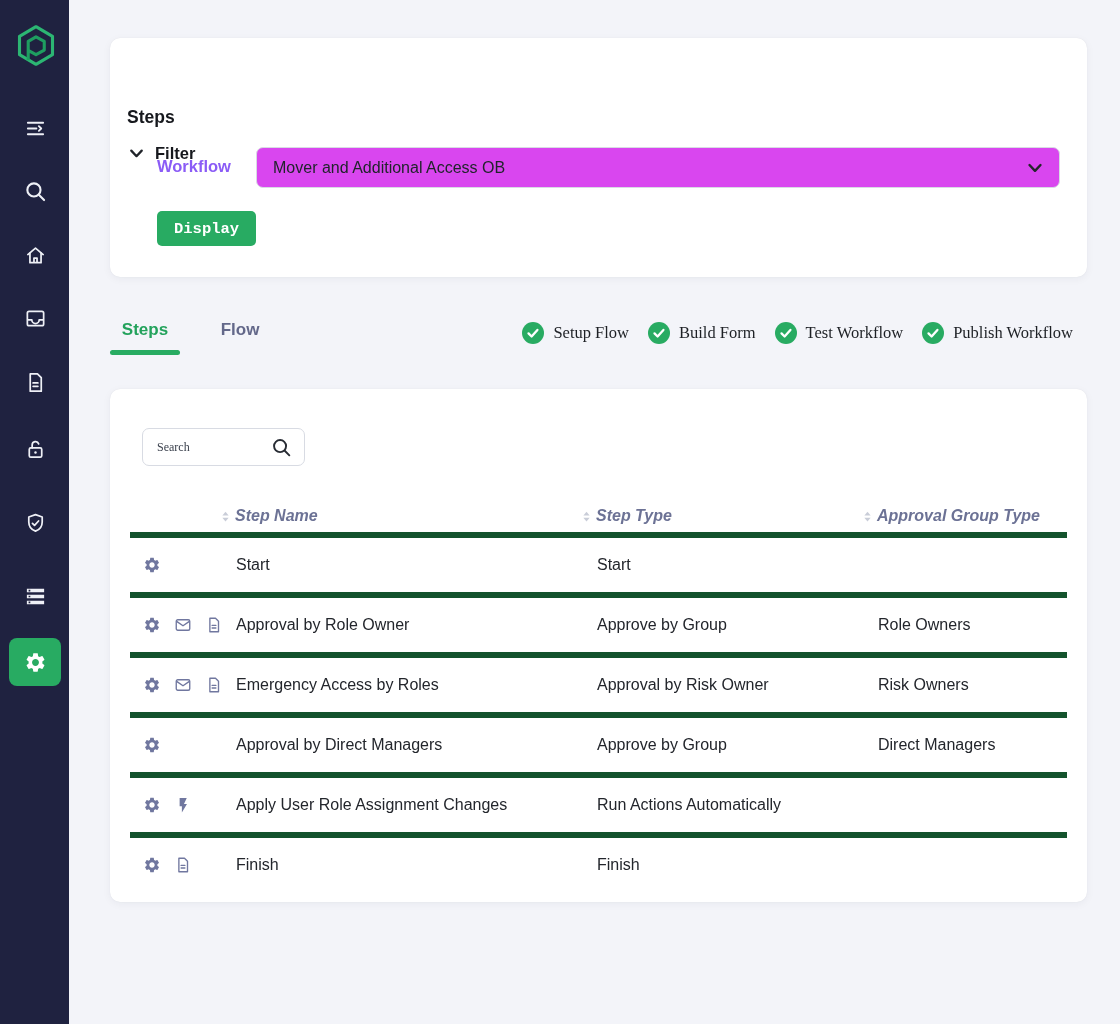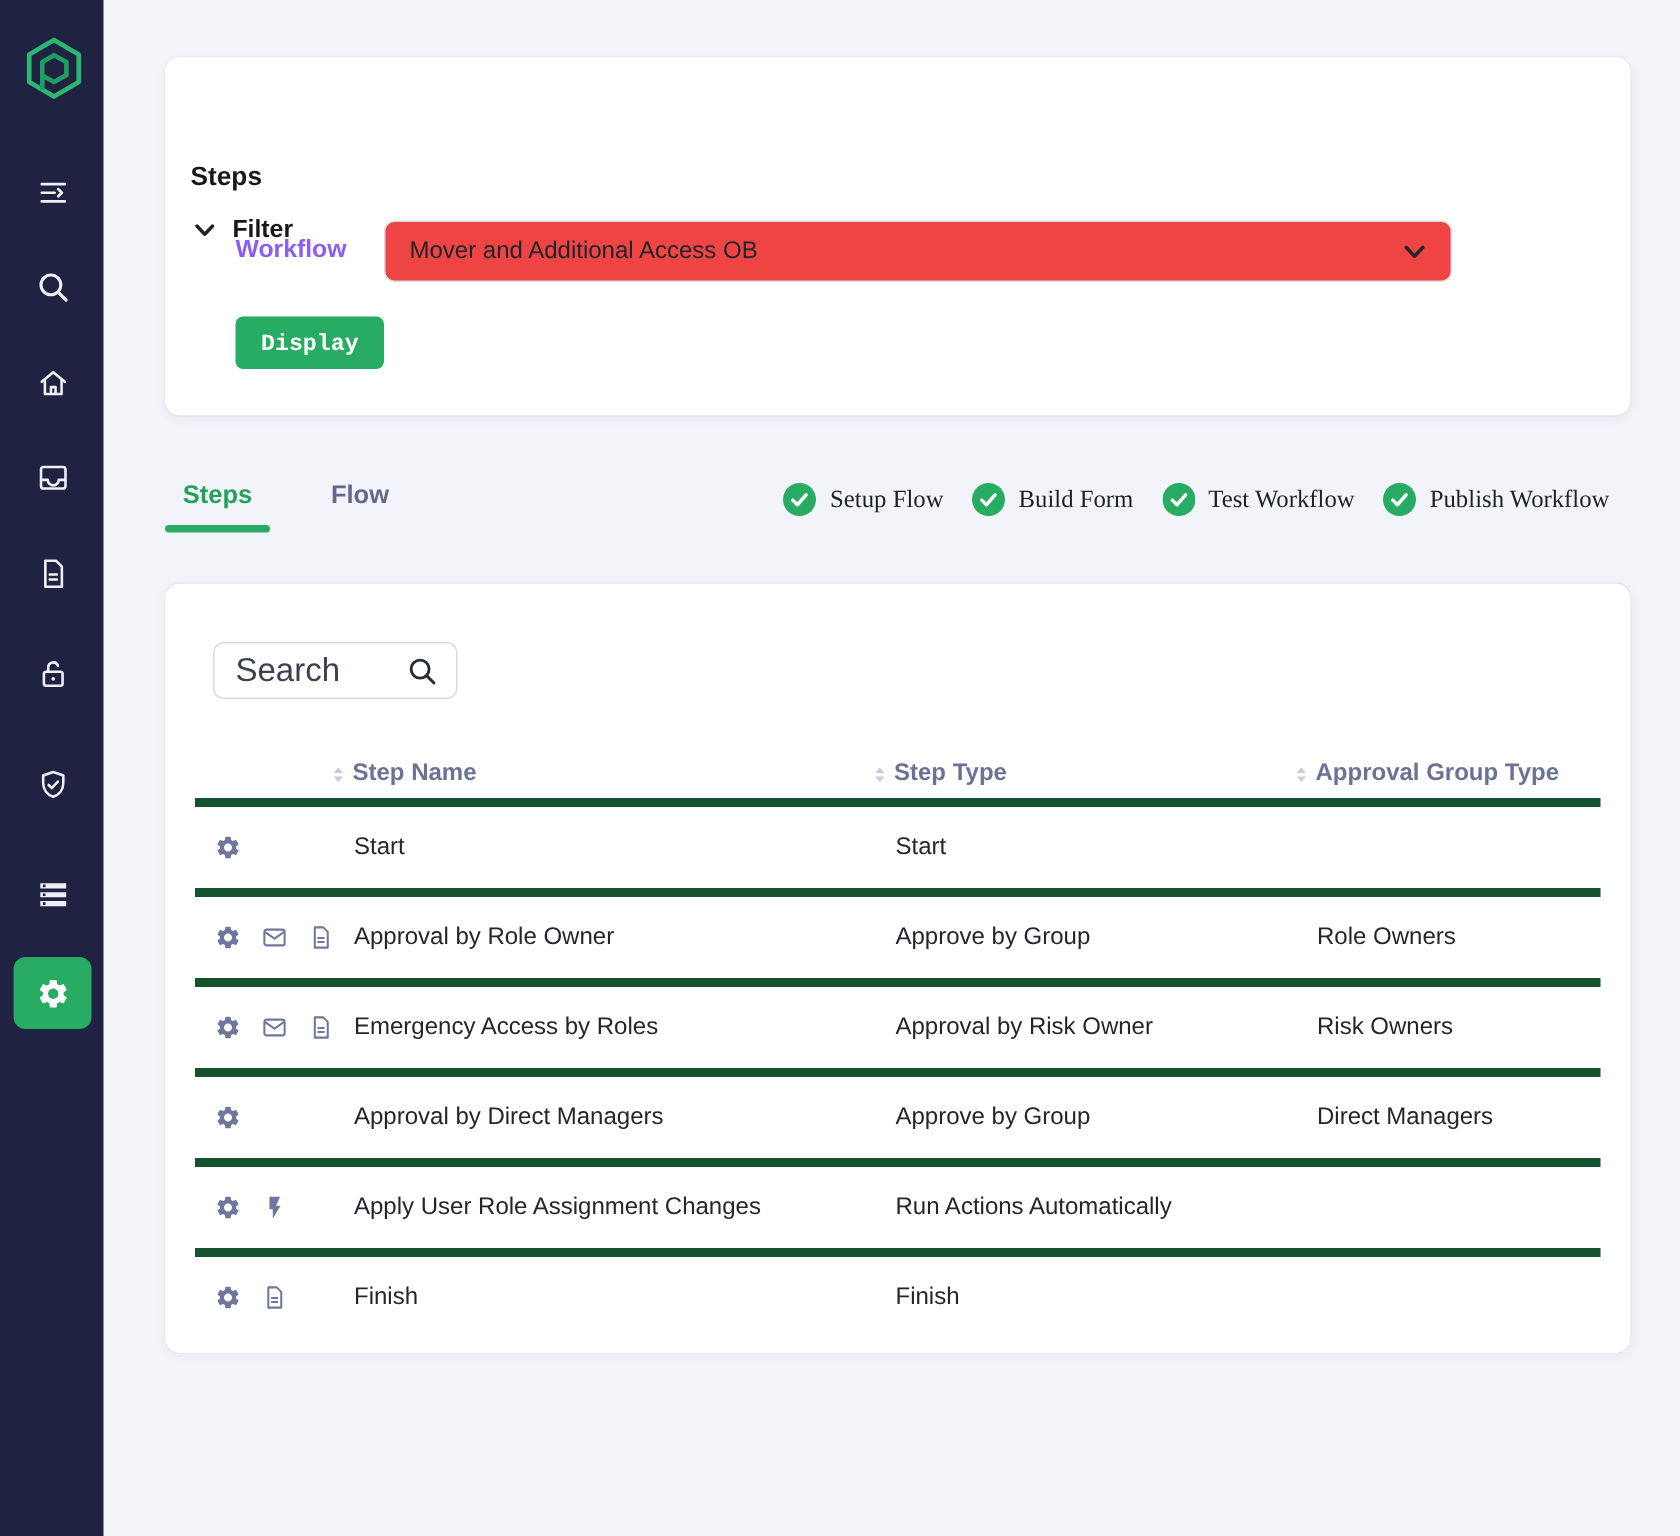--- a/index.html
+++ b/index.html
@@ -39,22 +39,22 @@
   .card.filter-card { top:38px; height:239px; }
   .card.table-card  { top:389px; height:513px; }
 
   
   .fc-title { position:absolute; left:17px; top:69px; font-size:17.5px; font-weight:700; color:#16181d; }
   .filter-toggle { position:absolute; left:17px; top:106px; display:flex; align-items:center; gap:9px; cursor:pointer;justify-content:center; }
   .filter-toggle .chev { color:#20242a; }
   .filter-label { font-size:16.5px; font-weight:700; color:#16181d; }
   .workflow-label { position:absolute; left:47px; top:119px; font-size:16.5px; font-weight:700; color:#8b5cf6; }
   .workflow-select {
-    position:absolute; left:146px; top:109px; width:712px; height:41px;
-    border:1px solid #d8dbe3; border-radius:7px; background:#ef4444;
+    position:absolute; left:146px; top:109px; width:804px; height:41px;
+    border:1px solid #d8dbe3; border-radius:7px; background:#d946ef;
     display:flex; align-items:center; padding:0 14px 0 16px; cursor:pointer;
   }
   .workflow-select .value { flex:1; font-size:16px; color:#20242b; }
   .workflow-select .chev { color:#23262b; }
   .display-btn {
     position:absolute; left:47px; top:173px; height:35px; padding:0 17px;
     background:#28ab62; color:#ffffff; border:none; border-radius:5px;
     font-family:Liberation Mono, monospace;
     font-size:15.5px; font-weight:600; cursor:pointer;
   }
@@ -69,30 +69,30 @@
   .progress-item { display:flex; align-items:center; gap:9px;font-family:Liberation Serif, serif; }
   .progress-item .label { font-size:16.5px; font-weight:500; color:#1d2025; white-space:nowrap; }
 
   
   .search-box {
     position:absolute; left:32px; top:39px; width:163px; height:38px;
     border:1px solid #d8dbe3; border-radius:7px; background:#fff;
     display:flex; align-items:center; padding:0 12px 0 14px;
   }
   .search-box input {
-    flex:1; border:none; outline:none; font-family:Liberation Sans, sans-serif;
-    font-size:22px; color:#20242b; min-width:0; background:transparent;
+    flex:1; border:none; outline:none; font-family:Liberation Serif, serif;
+    font-size:12px; color:#20242b; min-width:0; background:transparent;
   }
   .search-box input::placeholder { color:#3b414d; opacity:1; }
   .search-box .mag { color:#272b33; flex:0 0 auto; cursor:pointer; }
 
   .table { position:absolute; left:20px; right:20px; top:111px; }
   .thead {
     display:grid; grid-template-columns:78px 361px 281px 1fr;
-    padding-left:13px; height:32px; align-items:center;
+    padding-left:13px; height:32px; align-items:center;font-style:italic;
   }
   .th { display:flex; align-items:center; gap:5px; cursor:pointer; }
   .th .sort { color:#c9cdd8; flex:0 0 auto; }
   .th .th-label { font-size:16px; font-weight:700; color:#6c7295; white-space:nowrap; }
   .trow {
     display:grid; grid-template-columns:93px 361px 281px 1fr;
     padding-left:13px; height:60px; align-items:center;
     border-top:6px solid #14532d; cursor:pointer;
   }
   .trow:first-of-type { border-top:1px solid #edeff4; }

